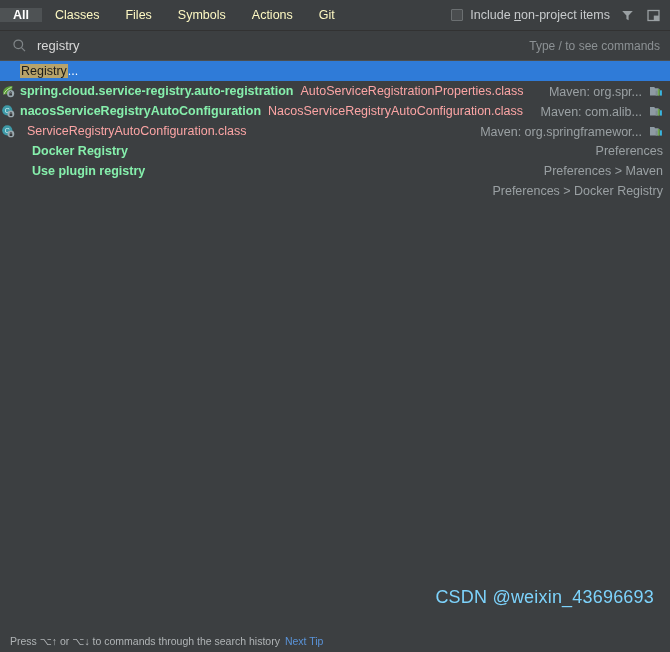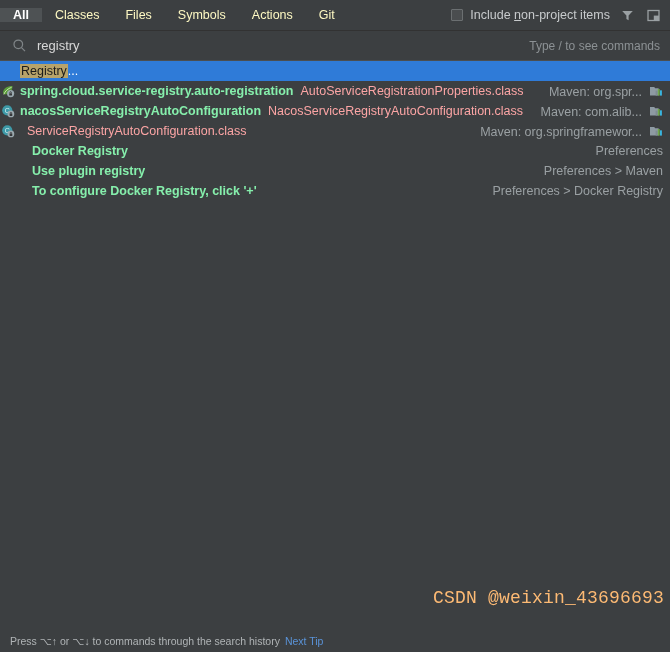--- a/index.html
+++ b/index.html
@@ -217,27 +217,27 @@
     user-select: none;
   }
   .bottombar .link {
     color: #5a93d8;
     margin-left: 5px;
     cursor: default;
   }
 
   .watermark {
     position: absolute;
-    right: 6px;
+    right: 16px;
     bottom: 22px;
     font-size: 18px;
-    color: #fdba74;
+    color: #7dd3fc;
     letter-spacing: .2px;
     user-select: none;
-    font-family: Liberation Mono, monospace;
+    font-family: Liberation Sans, sans-serif;
   }
 </style>
 </head>
 <body>
 
 <div id="app">
 
   <div class="tabbar">
     <div class="tabs">
       <div class="tab active">
@@ -384,21 +384,20 @@
     <div class="row plain">
       <span class="row-ico empty"></span>
       <span class="row-main">Use plugin registry</span>
       <span class="row-right">
         <span class="row-loc">Preferences &gt; Maven</span>
       </span>
     </div>
 
     <div class="row plain">
       <span class="row-ico empty"></span>
-      <span class="row-main">To configure Docker Registry, click '+'</span>
       <span class="row-right">
         <span class="row-loc">Preferences &gt; Docker Registry</span>
       </span>
     </div>
   </div>
 
   <div class="filler">
     <div class="watermark">CSDN @weixin_43696693</div>
   </div>
 

